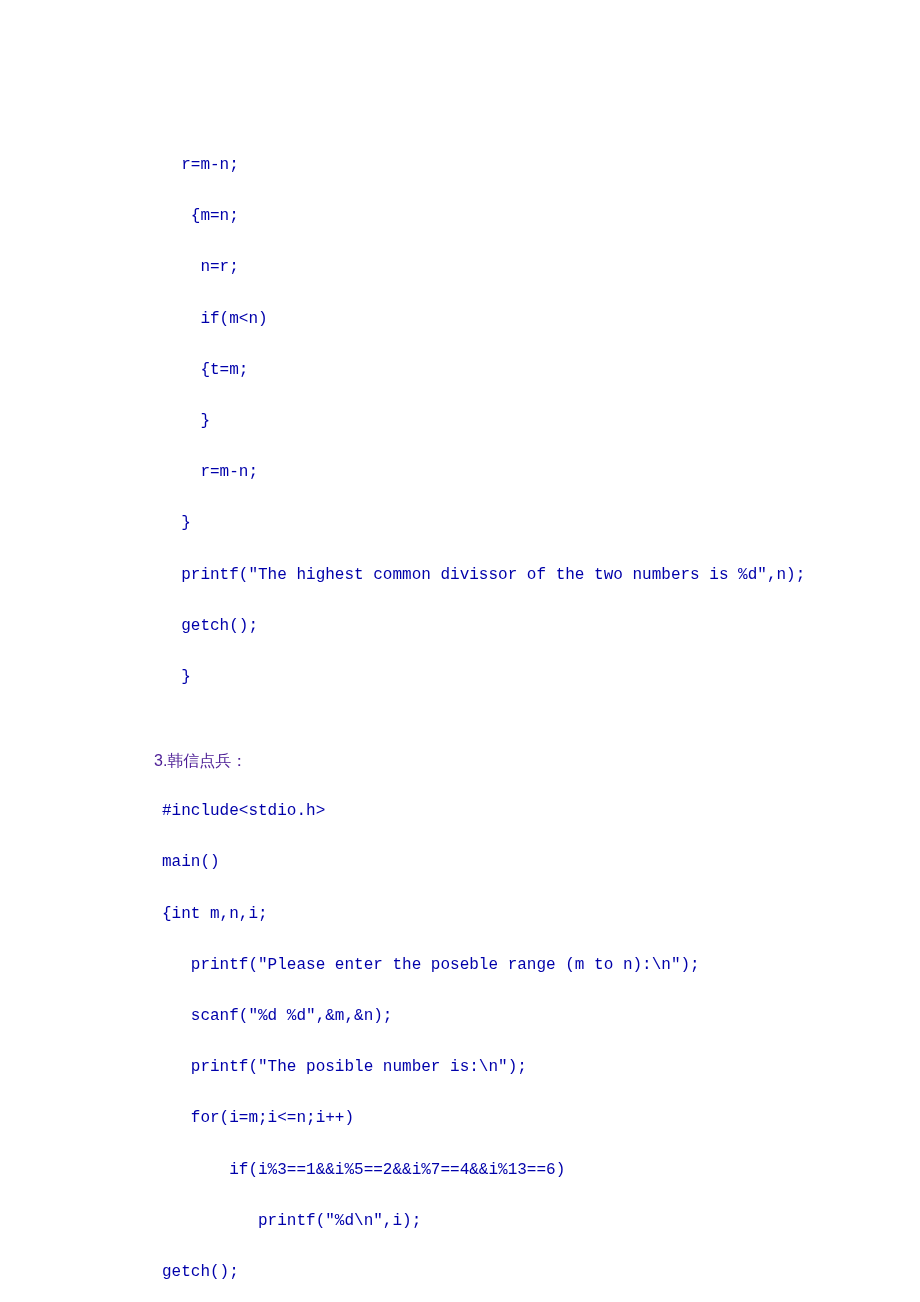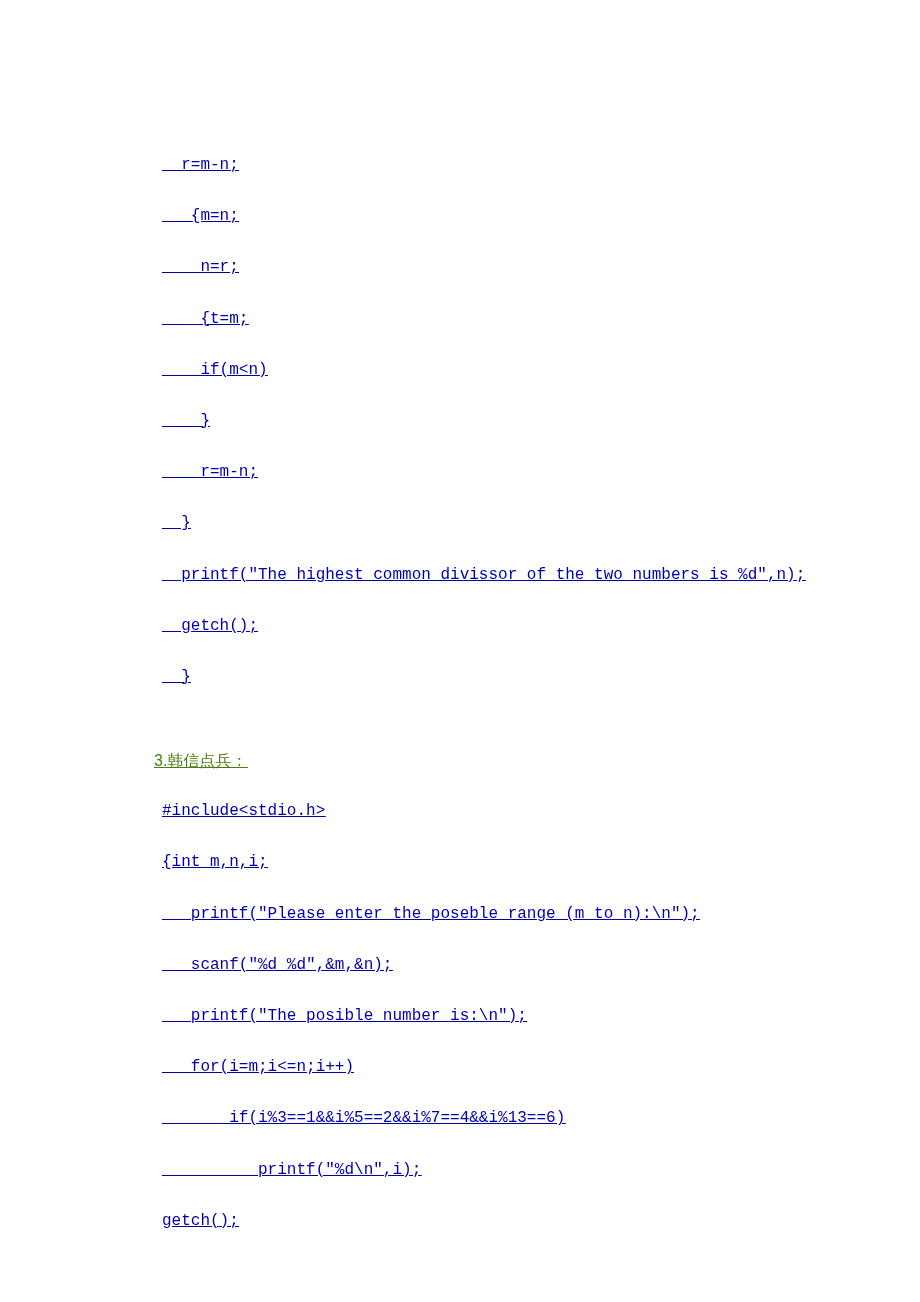--- a/index.html
+++ b/index.html
@@ -1,66 +1,66 @@
 <!DOCTYPE html>
 <html><head>
   <meta charset="utf-8">
   <style>
     * {
       margin: 8px;
       padding: 0;
       box-sizing: border-box;
-      text-decoration: underline;
     }
     body {
       background: #ffffff;
       width: 920px;
       min-height: 1302px;
       padding: 120px 130px 100px 130px;
       font-family: "Courier New", "SimSun", monospace;
     }
     .line {
       font-size: 16px;
       line-height: 2.7;
       white-space: pre;
     }
     .code {
       color: #0000aa;
     }
     .black {
-      color: #4d7c0f;
+      color: #4c1d95;
       font-family: "SimSun", sans-serif;
     }
     .spacer {
       height: 24px;
     }
   </style>
 </head>
 <body>
 
 <div>
   <div class="line code">  r=m-n;</div>
   <div class="line code">   {m=n;</div>
   <div class="line code">    n=r;</div>
+  <div class="line code">    if(m&lt;n)</div>
   <div class="line code">    {t=m;</div>
-  <div class="line code">    if(m&lt;n)</div>
   <div class="line code">    }</div>
   <div class="line code">    r=m-n;</div>
   <div class="line code">  }</div>
   <div class="line code">  printf("The highest common divissor of the two numbers is %d",n);</div>
   <div class="line code">  getch();</div>
   <div class="line code">  }</div>
 </div>
 
 <div class="spacer"></div>
 
 <div class="line black">3.韩信点兵：</div>
 
 <div>
   <div class="line code">#include&lt;stdio.h&gt;</div>
+  <div class="line code">main()</div>
   <div class="line code">{int m,n,i;</div>
   <div class="line code">   printf("Please enter the poseble range (m to n):\n");</div>
   <div class="line code">   scanf("%d %d",&amp;m,&amp;n);</div>
   <div class="line code">   printf("The posible number is:\n");</div>
   <div class="line code">   for(i=m;i&lt;=n;i++)</div>
   <div class="line code">       if(i%3==1&amp;&amp;i%5==2&amp;&amp;i%7==4&amp;&amp;i%13==6)</div>
   <div class="line code">          printf("%d\n",i);</div>
   <div class="line code">getch();</div>
 </div>
 

